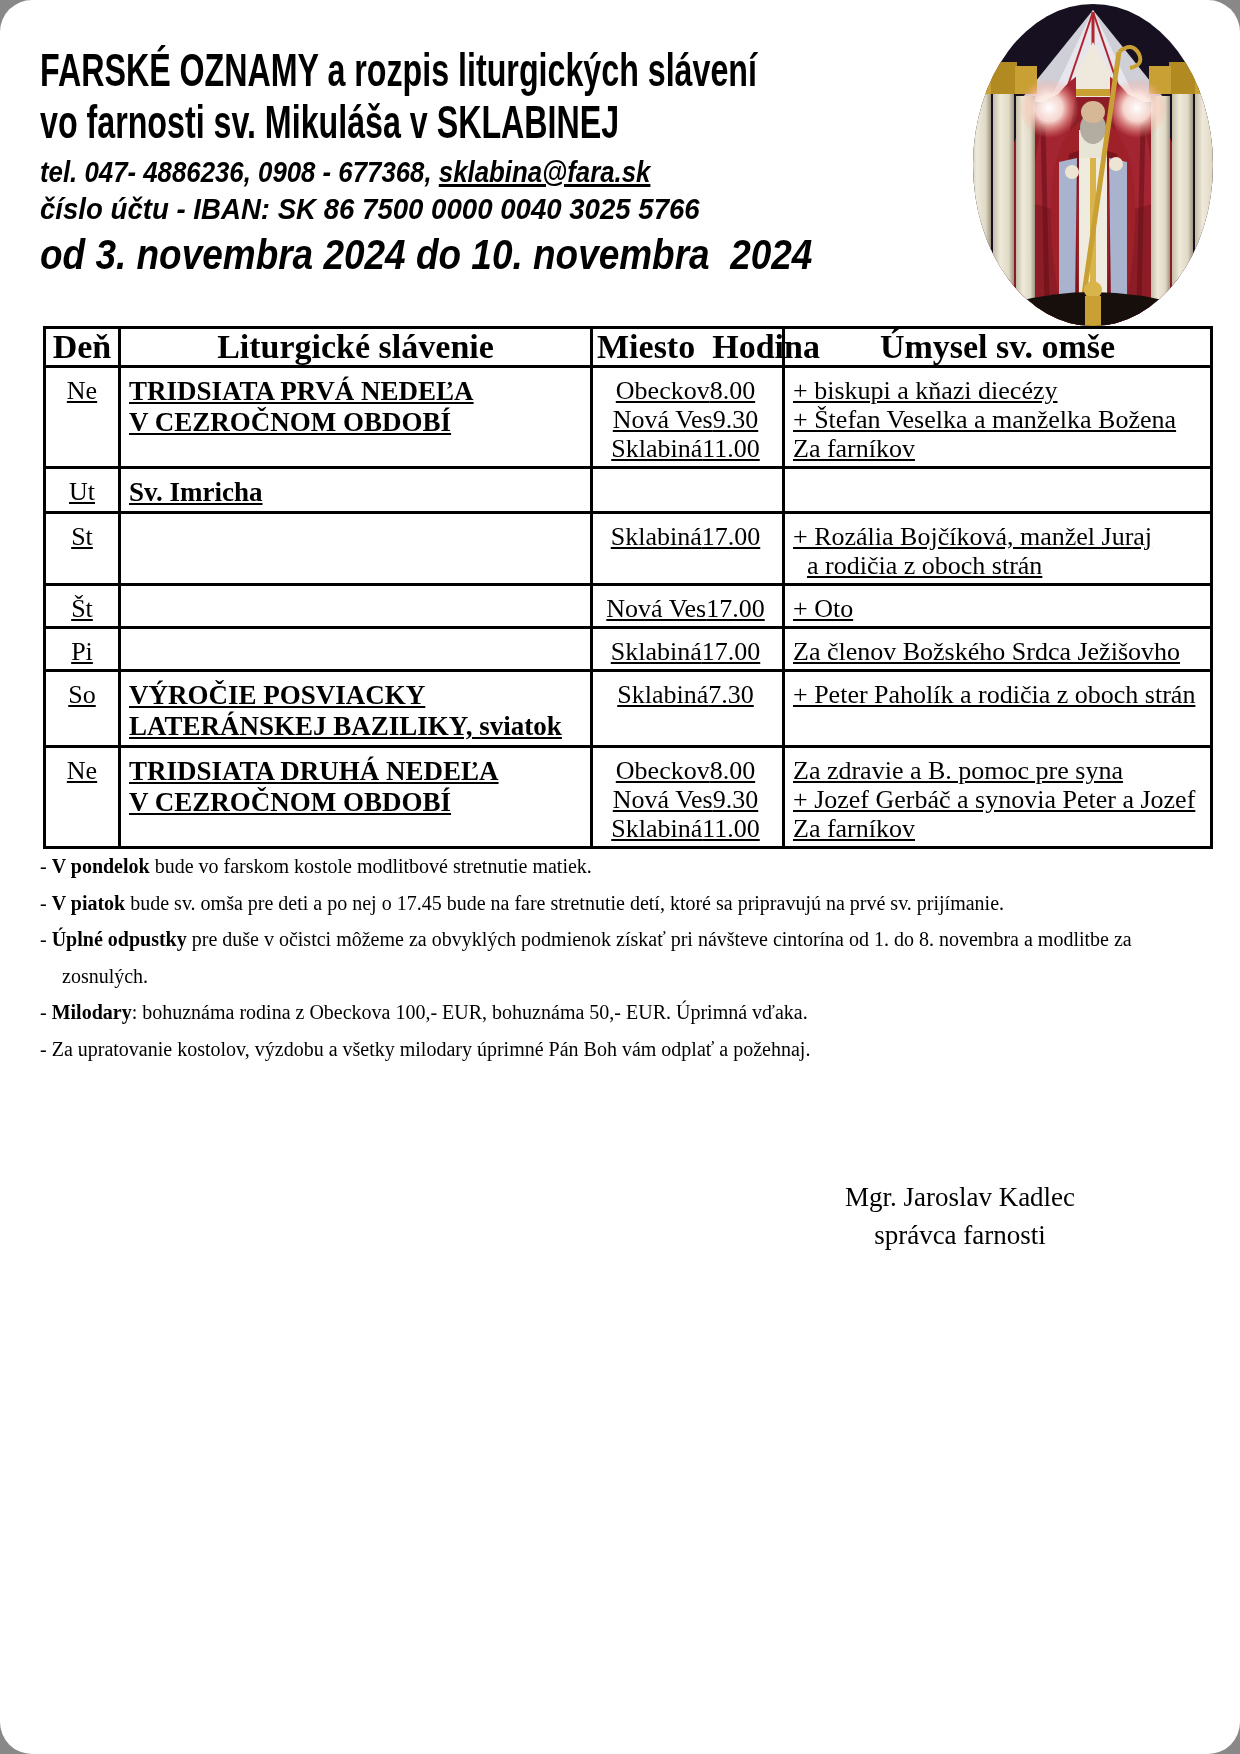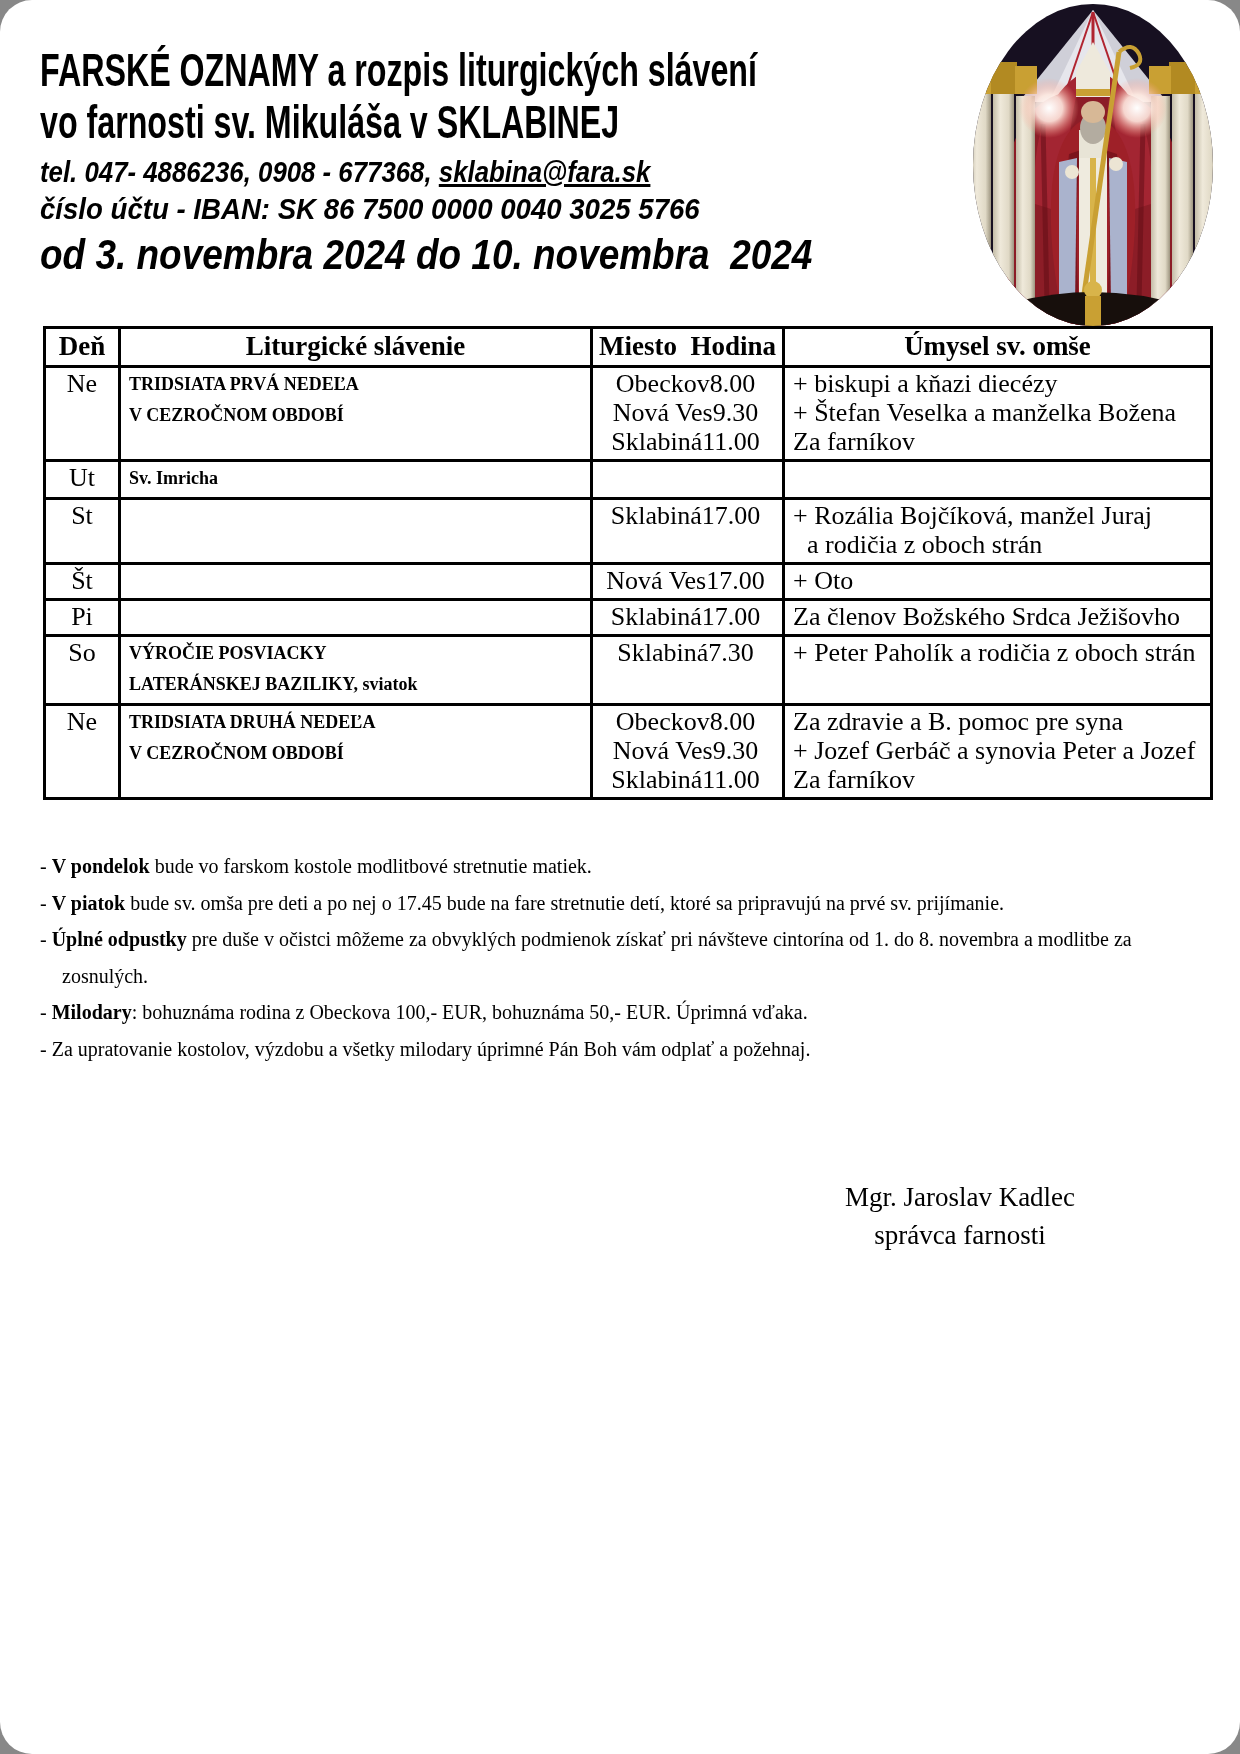--- a/index.html
+++ b/index.html
@@ -32,26 +32,26 @@
   
   .photo{position:absolute; left:973px; top:4px; width:240px; height:322px;}
   
   table.sched{
     position:absolute; left:43px; top:326px; width:1167px;
     border-collapse:collapse; table-layout:fixed;
     font-size:26px; line-height:29px;
   }
   table.sched, table.sched td, table.sched th{border:3px solid #000;}
   table.sched th{
-    font-weight:bold; font-size:27px; text-align:center; padding:3px 4px 4px;
+    font-weight:bold; font-size:34px; text-align:center; padding:3px 4px 4px;
     white-space:pre;
   }
-  table.sched td{vertical-align:top; padding:1px 8px 3px;}
+  table.sched td{vertical-align:top; padding:8px 8px 3px;text-decoration:underline;}
   td.c-day{text-align:center; padding-top:2px;}
-  td.c-cel{font-weight:bold; font-size:18px; line-height:31px; padding-left:13px;}
+  td.c-cel{font-weight:bold; font-size:27px; line-height:31px; padding-left:13px;}
   .sch-line{display:flex; justify-content:center; padding-right:4px;}
   .int-line{white-space:nowrap; overflow:hidden;}
   .indent1{padding-left:14px;}
   
   .announcements{position:absolute; left:40px; top:848px; width:1172px;
     font-size:20px; line-height:36.5px;}
   .ann-item{margin:0; padding-left:22px; text-indent:-22px;}
   .ann-item b{font-weight:bold;}
   
   .signature{position:absolute; left:760px; top:1178px; width:400px;

